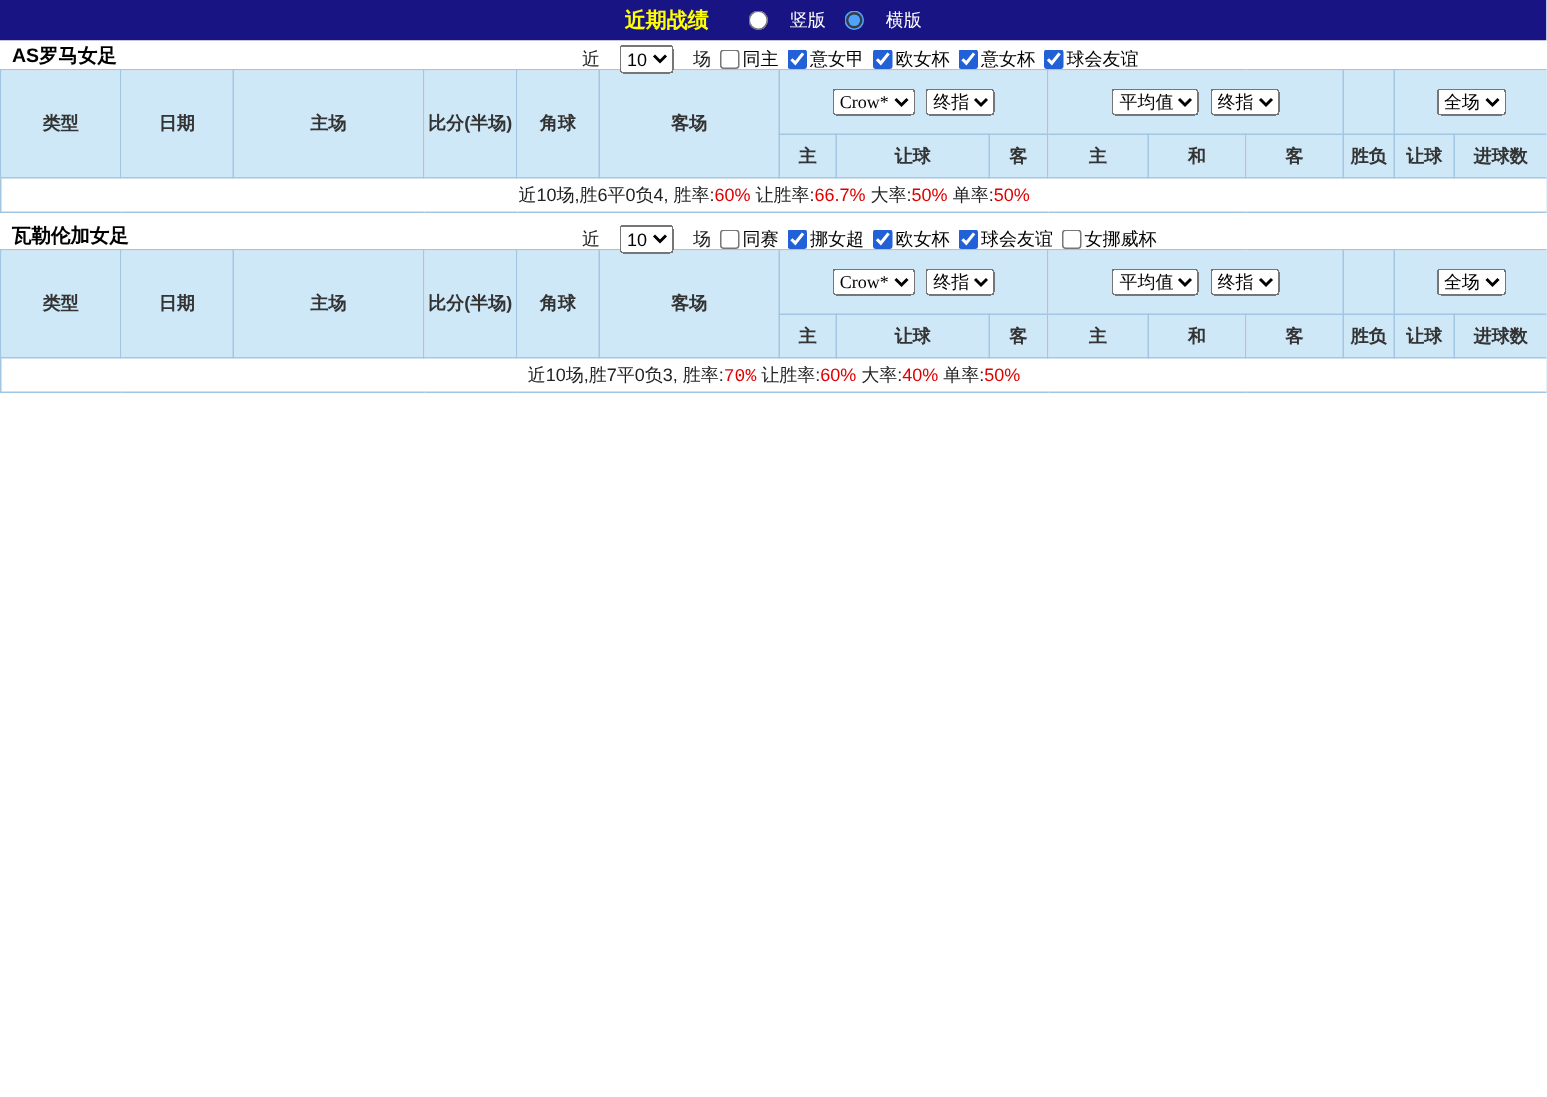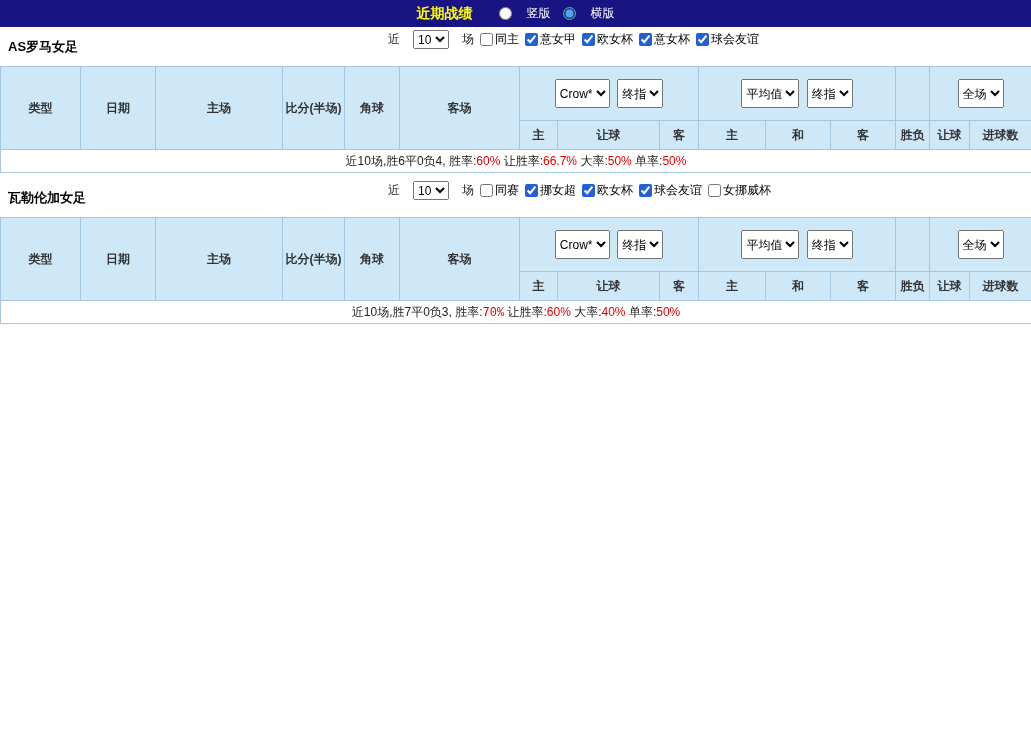--- a/index.html
+++ b/index.html
@@ -10,39 +10,39 @@
     font-size:12px; color:#222; background:#fff;
   }
   .topbar {
     height:27px; background:#191483;
     display:flex; align-items:center; justify-content:center;
   }
   .topbar-title { color:#ffff00; font-weight:bold; font-size:14px; margin-right:14px; }
   .view-opts label { color:#ffffff; display:inline-flex; align-items:center; gap:15px; margin-left:12px; cursor:pointer; }
   .view-opts input { margin:0; accent-color:#4da3ff; width:13px; height:13px; }
 
-  .section-head { position:relative; height:39px; display:flex; align-items:center; background:#fff; }
+  .section-head { position:relative; height:19px; display:flex; align-items:center; background:#fff; }
   .section-title { margin-left:8px; font-weight:bold; font-size:13px; color:#000; }
   .filters { position:absolute; left:388px; top:0; height:25px; display:flex; align-items:center; white-space:nowrap; }
   .filters select { margin:0 13px; font-size:12px; height:19px; }
   .filters label { display:inline-flex; align-items:center; margin-left:6px; cursor:pointer; color:#000; }
   .filters input[type=checkbox] { width:13px; height:13px; margin:0 2px 0 0; accent-color:#2160d6; }
 
   .section + .section { margin-top:5px; }
 
   table.results { width:1031px; table-layout:fixed; border-collapse:collapse; }
   .results th, .results td {
     border:1px solid #a3c6e2; text-align:center; vertical-align:middle;
     overflow:hidden; white-space:nowrap; padding:0 1px;
   }
   .results thead th { background:#cfe8f8; font-weight:bold; color:#333; }
   .results tr.group-row th { height:23px; }
   .results tr.col-row th { height:29px; }
   .results tfoot td { height:23px; background:#ffffff; }
-  .results select { font-size:12px; height:29px; margin:12px 2px; }
+  .results select { font-size:12px; height:18px; margin:12px 2px;font-family:Liberation Serif, serif; }
 </style>
 </head>
 <body>
 
 <div class="topbar">
   <span class="topbar-title">近期战绩</span>
   <span class="view-opts"><label>
         <input type="radio" name="viewmode" style="">
         <span>竖版</span>
       </label><label>

